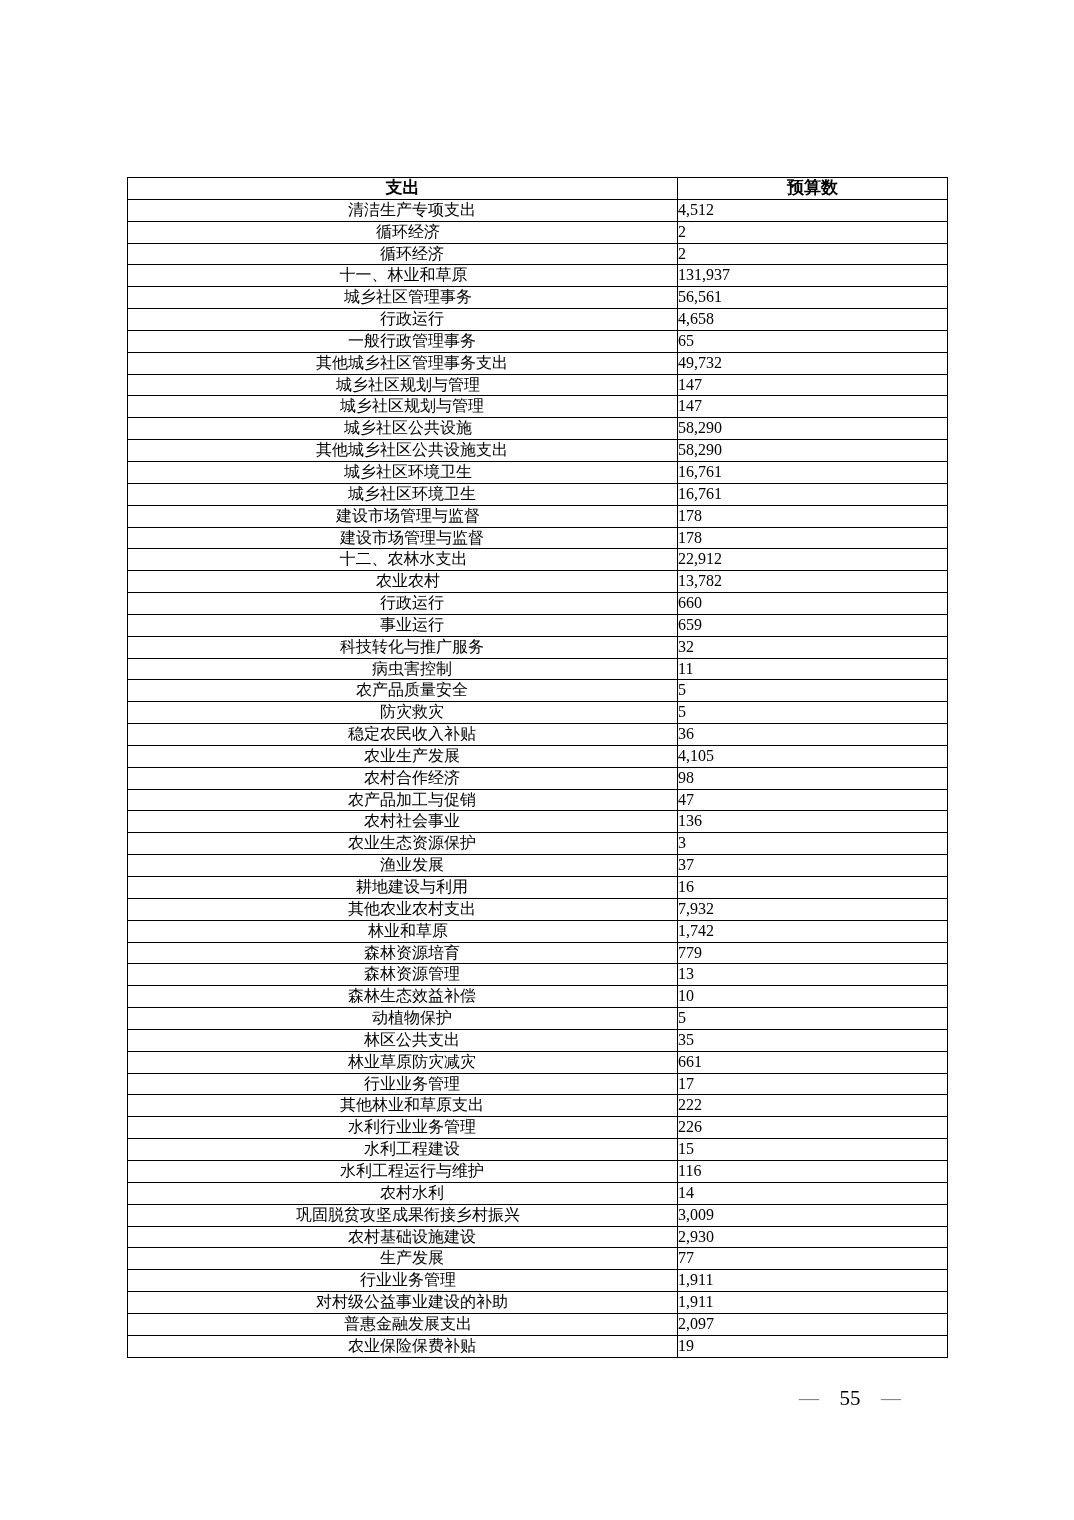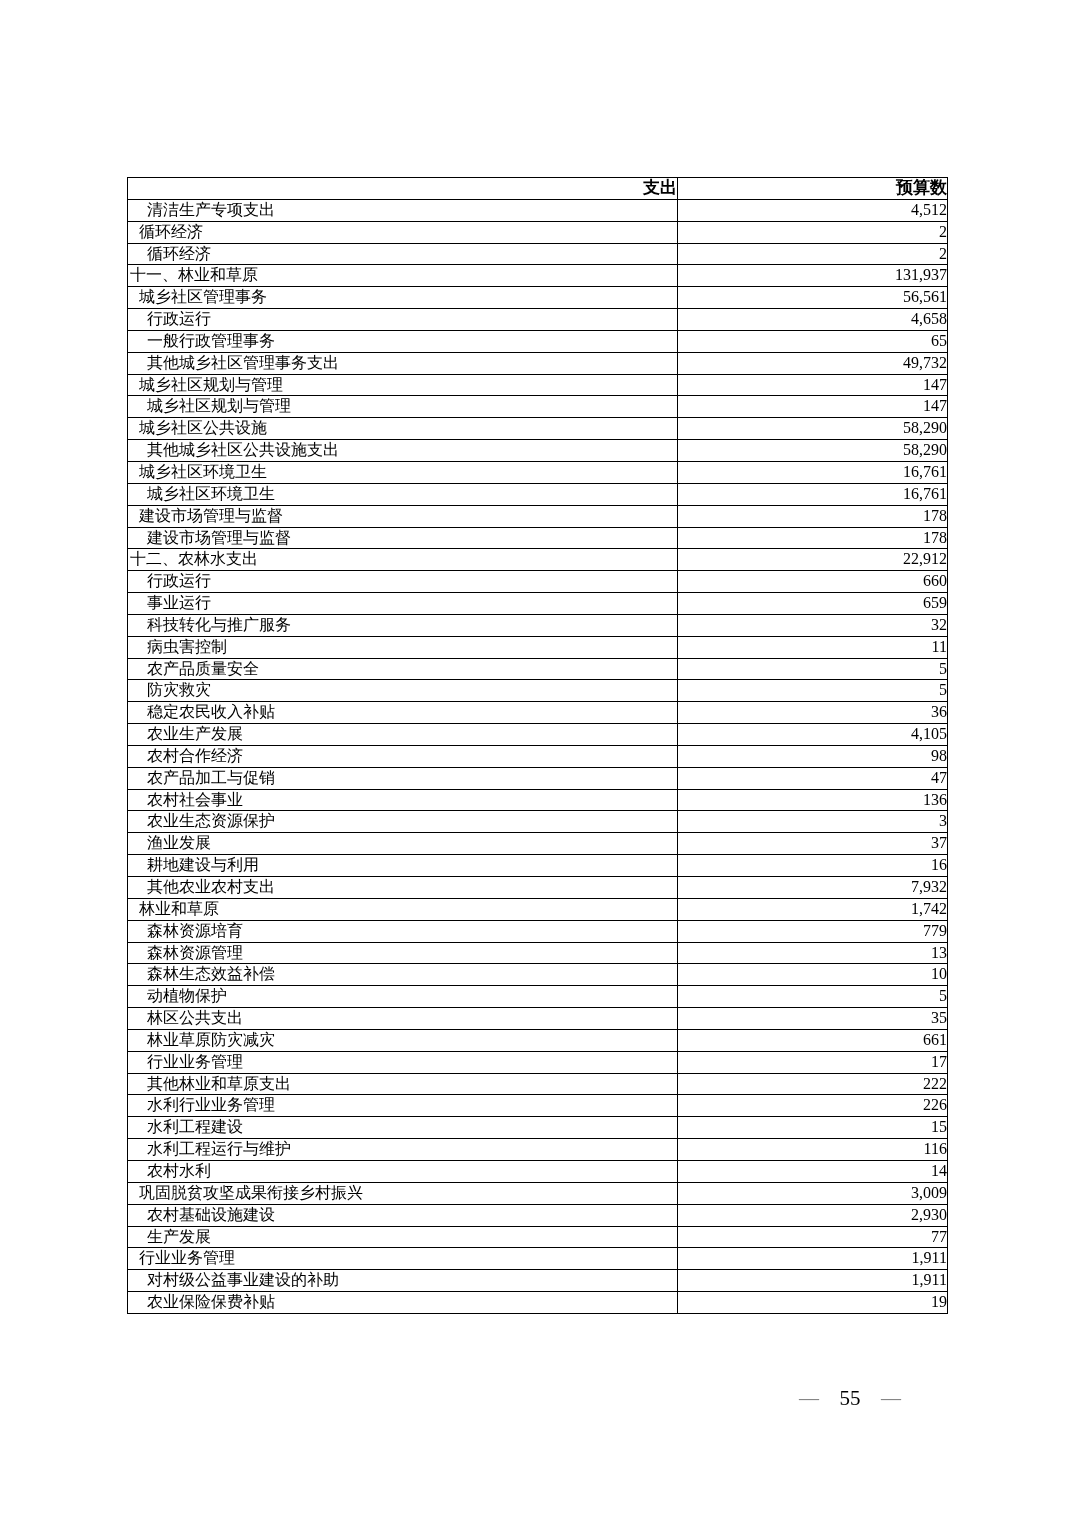--- a/index.html
+++ b/index.html
@@ -32,29 +32,28 @@
     padding: 0;
     height: 20.84px;
     font-size: 16px;
     line-height: 20.84px;
     white-space: nowrap;
     overflow: hidden;
     font-weight: normal;
   }
   table.budget th {
     font-weight: bold;
-    text-align: right;
+    text-align: center;
     font-size: 17px;
   }
-  td.name { text-align: left; margin-left: 17px; }
+  td.name { text-align: center; margin-left: 17px; }
   td.name.i0 { padding-left: 2px; }
   td.name.i1 { padding-left: 11px; }
   td.name.i2 { padding-left: 19px; }
   td.value {
-    text-align: right;
     padding-right: 4px;
   }
   .footer {
     position: absolute;
     top: 1386px;
     left: 799px;
     width: 102px;
     display: flex;
     justify-content: space-between;
     align-items: center;
@@ -145,20 +144,24 @@
           </tr>
           <tr>
             <td class="name i2">建设市场管理与监督</td>
             <td class="value">178</td>
           </tr>
           <tr>
             <td class="name i0">十二、农林水支出</td>
             <td class="value">22,912</td>
           </tr>
           <tr>
+            <td class="name i1">农业农村</td>
+            <td class="value">13,782</td>
+          </tr>
+          <tr>
             <td class="name i2">行政运行</td>
             <td class="value">660</td>
           </tr>
           <tr>
             <td class="name i2">事业运行</td>
             <td class="value">659</td>
           </tr>
           <tr>
             <td class="name i2">科技转化与推广服务</td>
             <td class="value">32</td>
@@ -275,20 +278,24 @@
             <td class="name i2">生产发展</td>
             <td class="value">77</td>
           </tr>
           <tr>
             <td class="name i1">行业业务管理</td>
             <td class="value">1,911</td>
           </tr>
           <tr>
             <td class="name i2">对村级公益事业建设的补助</td>
             <td class="value">1,911</td>
+          </tr>
+          <tr>
+            <td class="name i1">普惠金融发展支出</td>
+            <td class="value">2,097</td>
           </tr>
           <tr>
             <td class="name i2">农业保险保费补贴</td>
             <td class="value">19</td>
           </tr>
         </tbody>
     </table>
   </div>
 
   <div class="footer">

